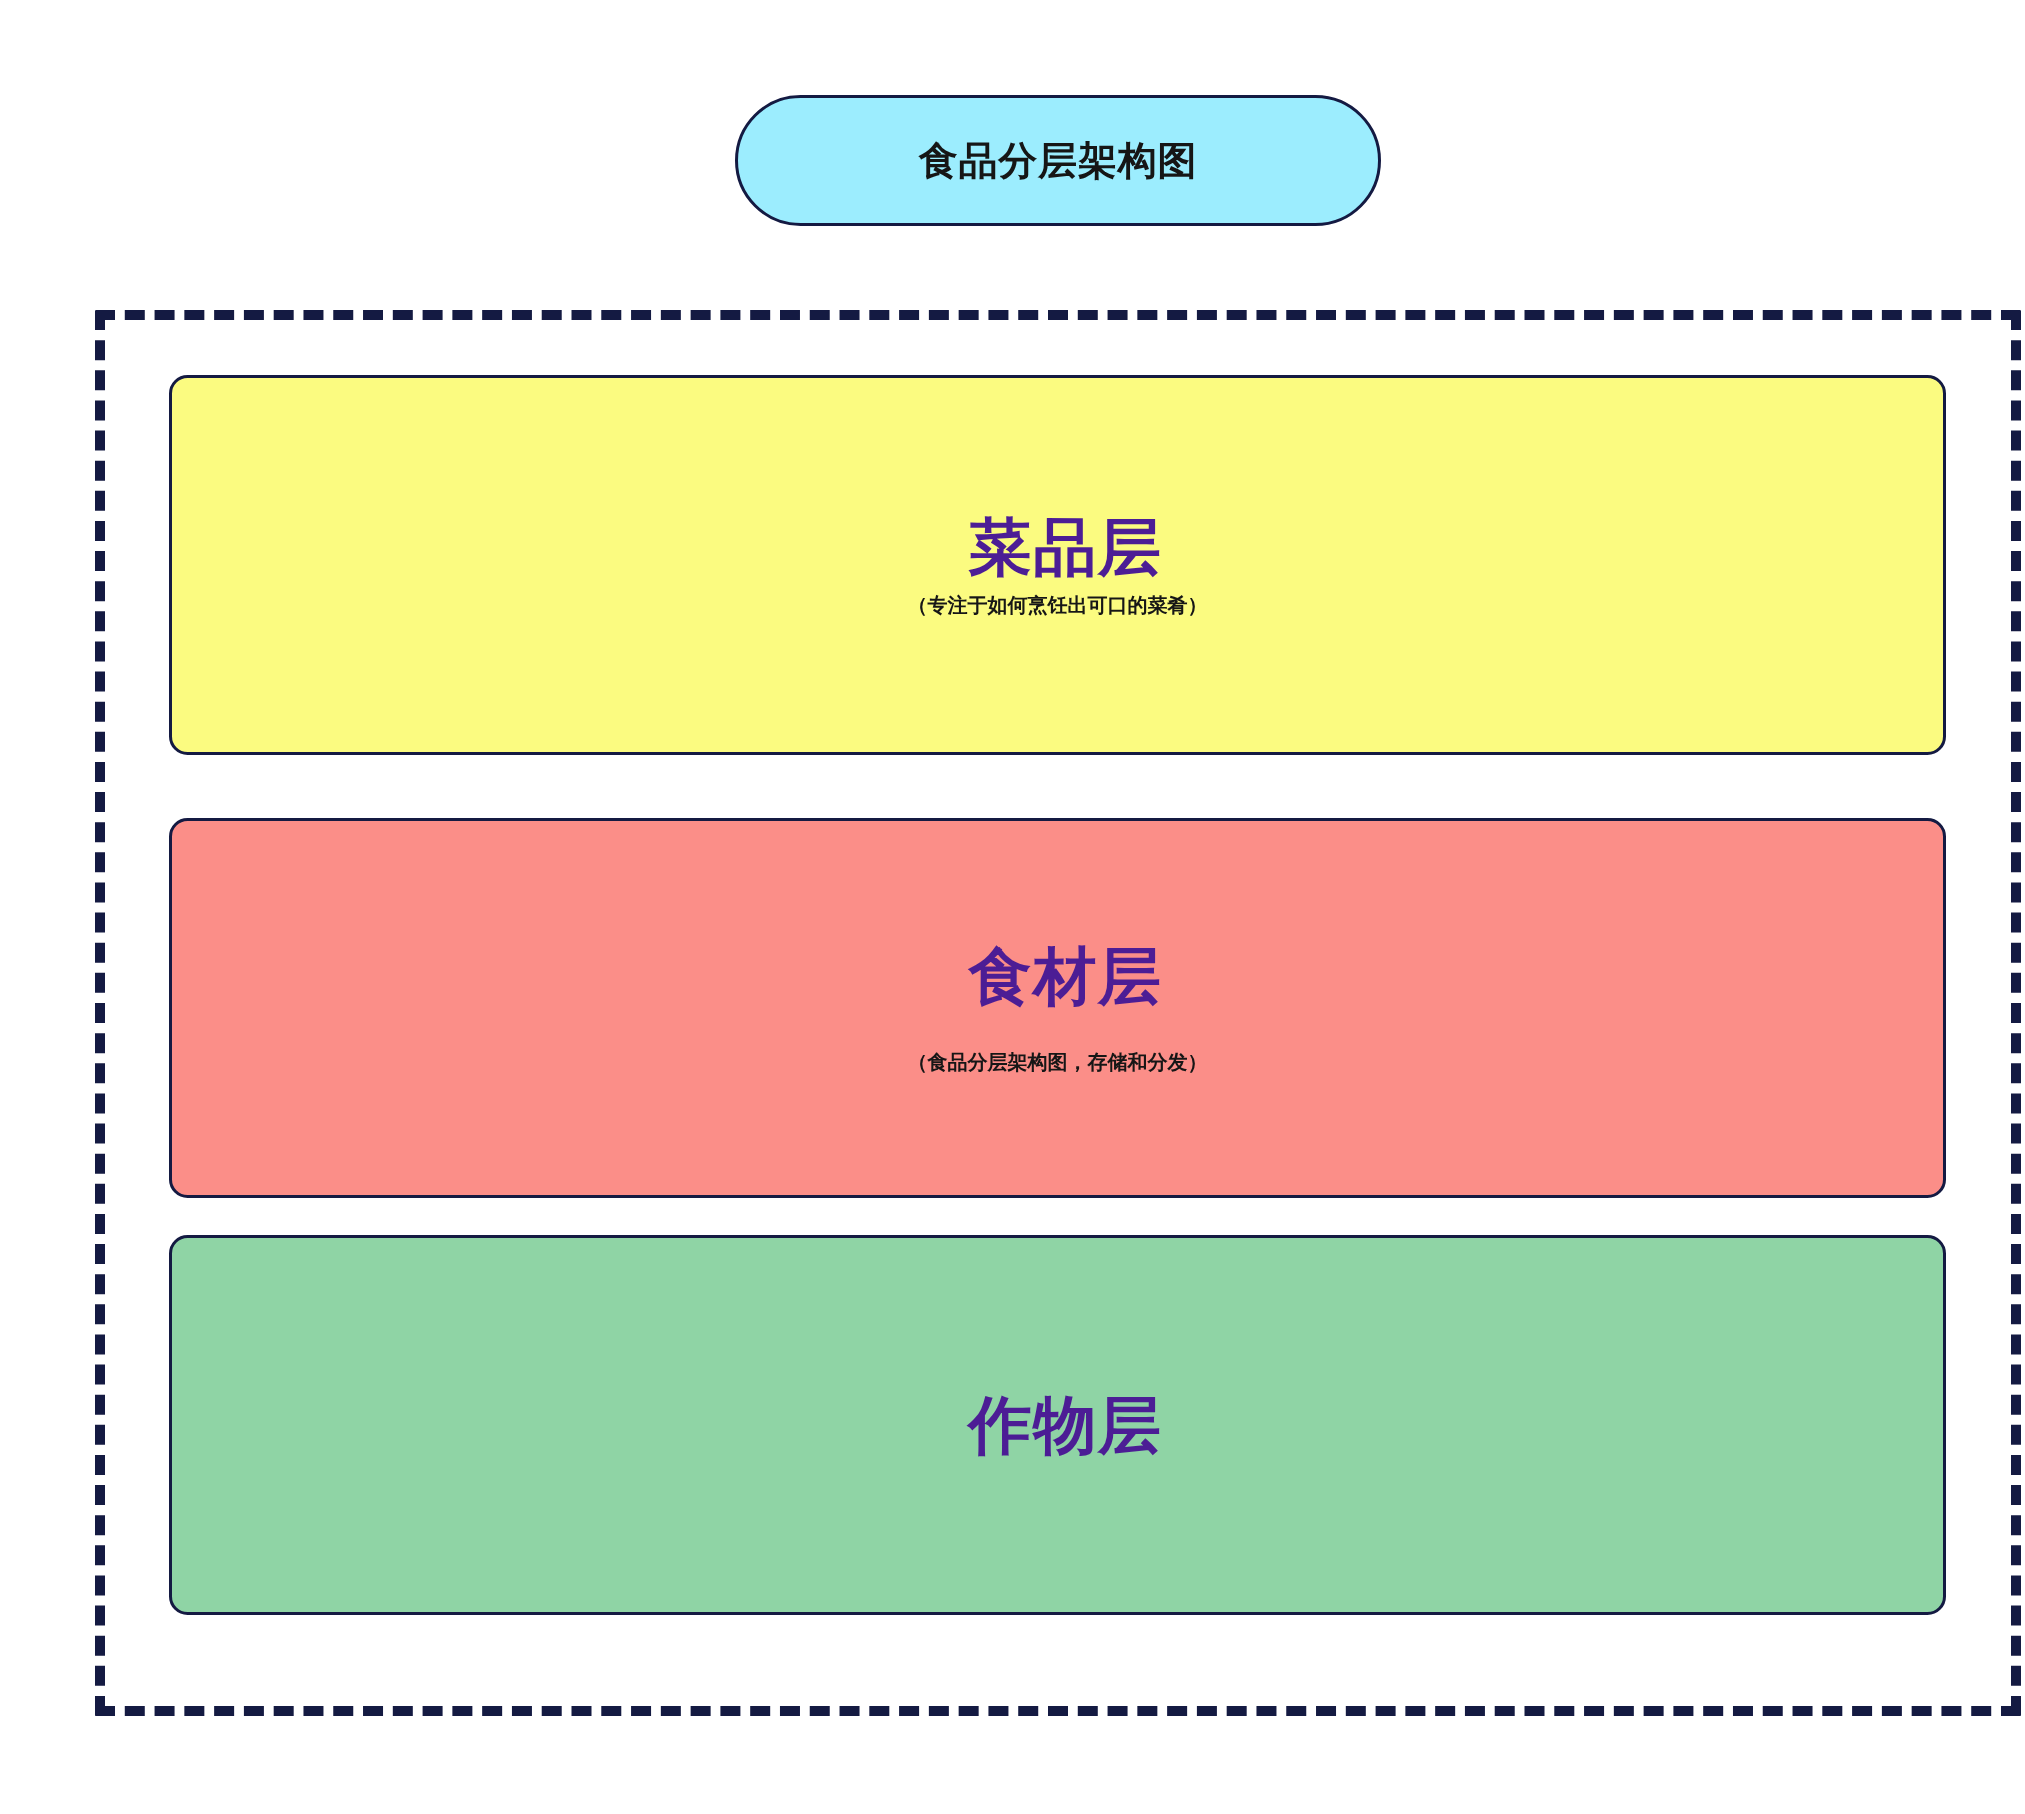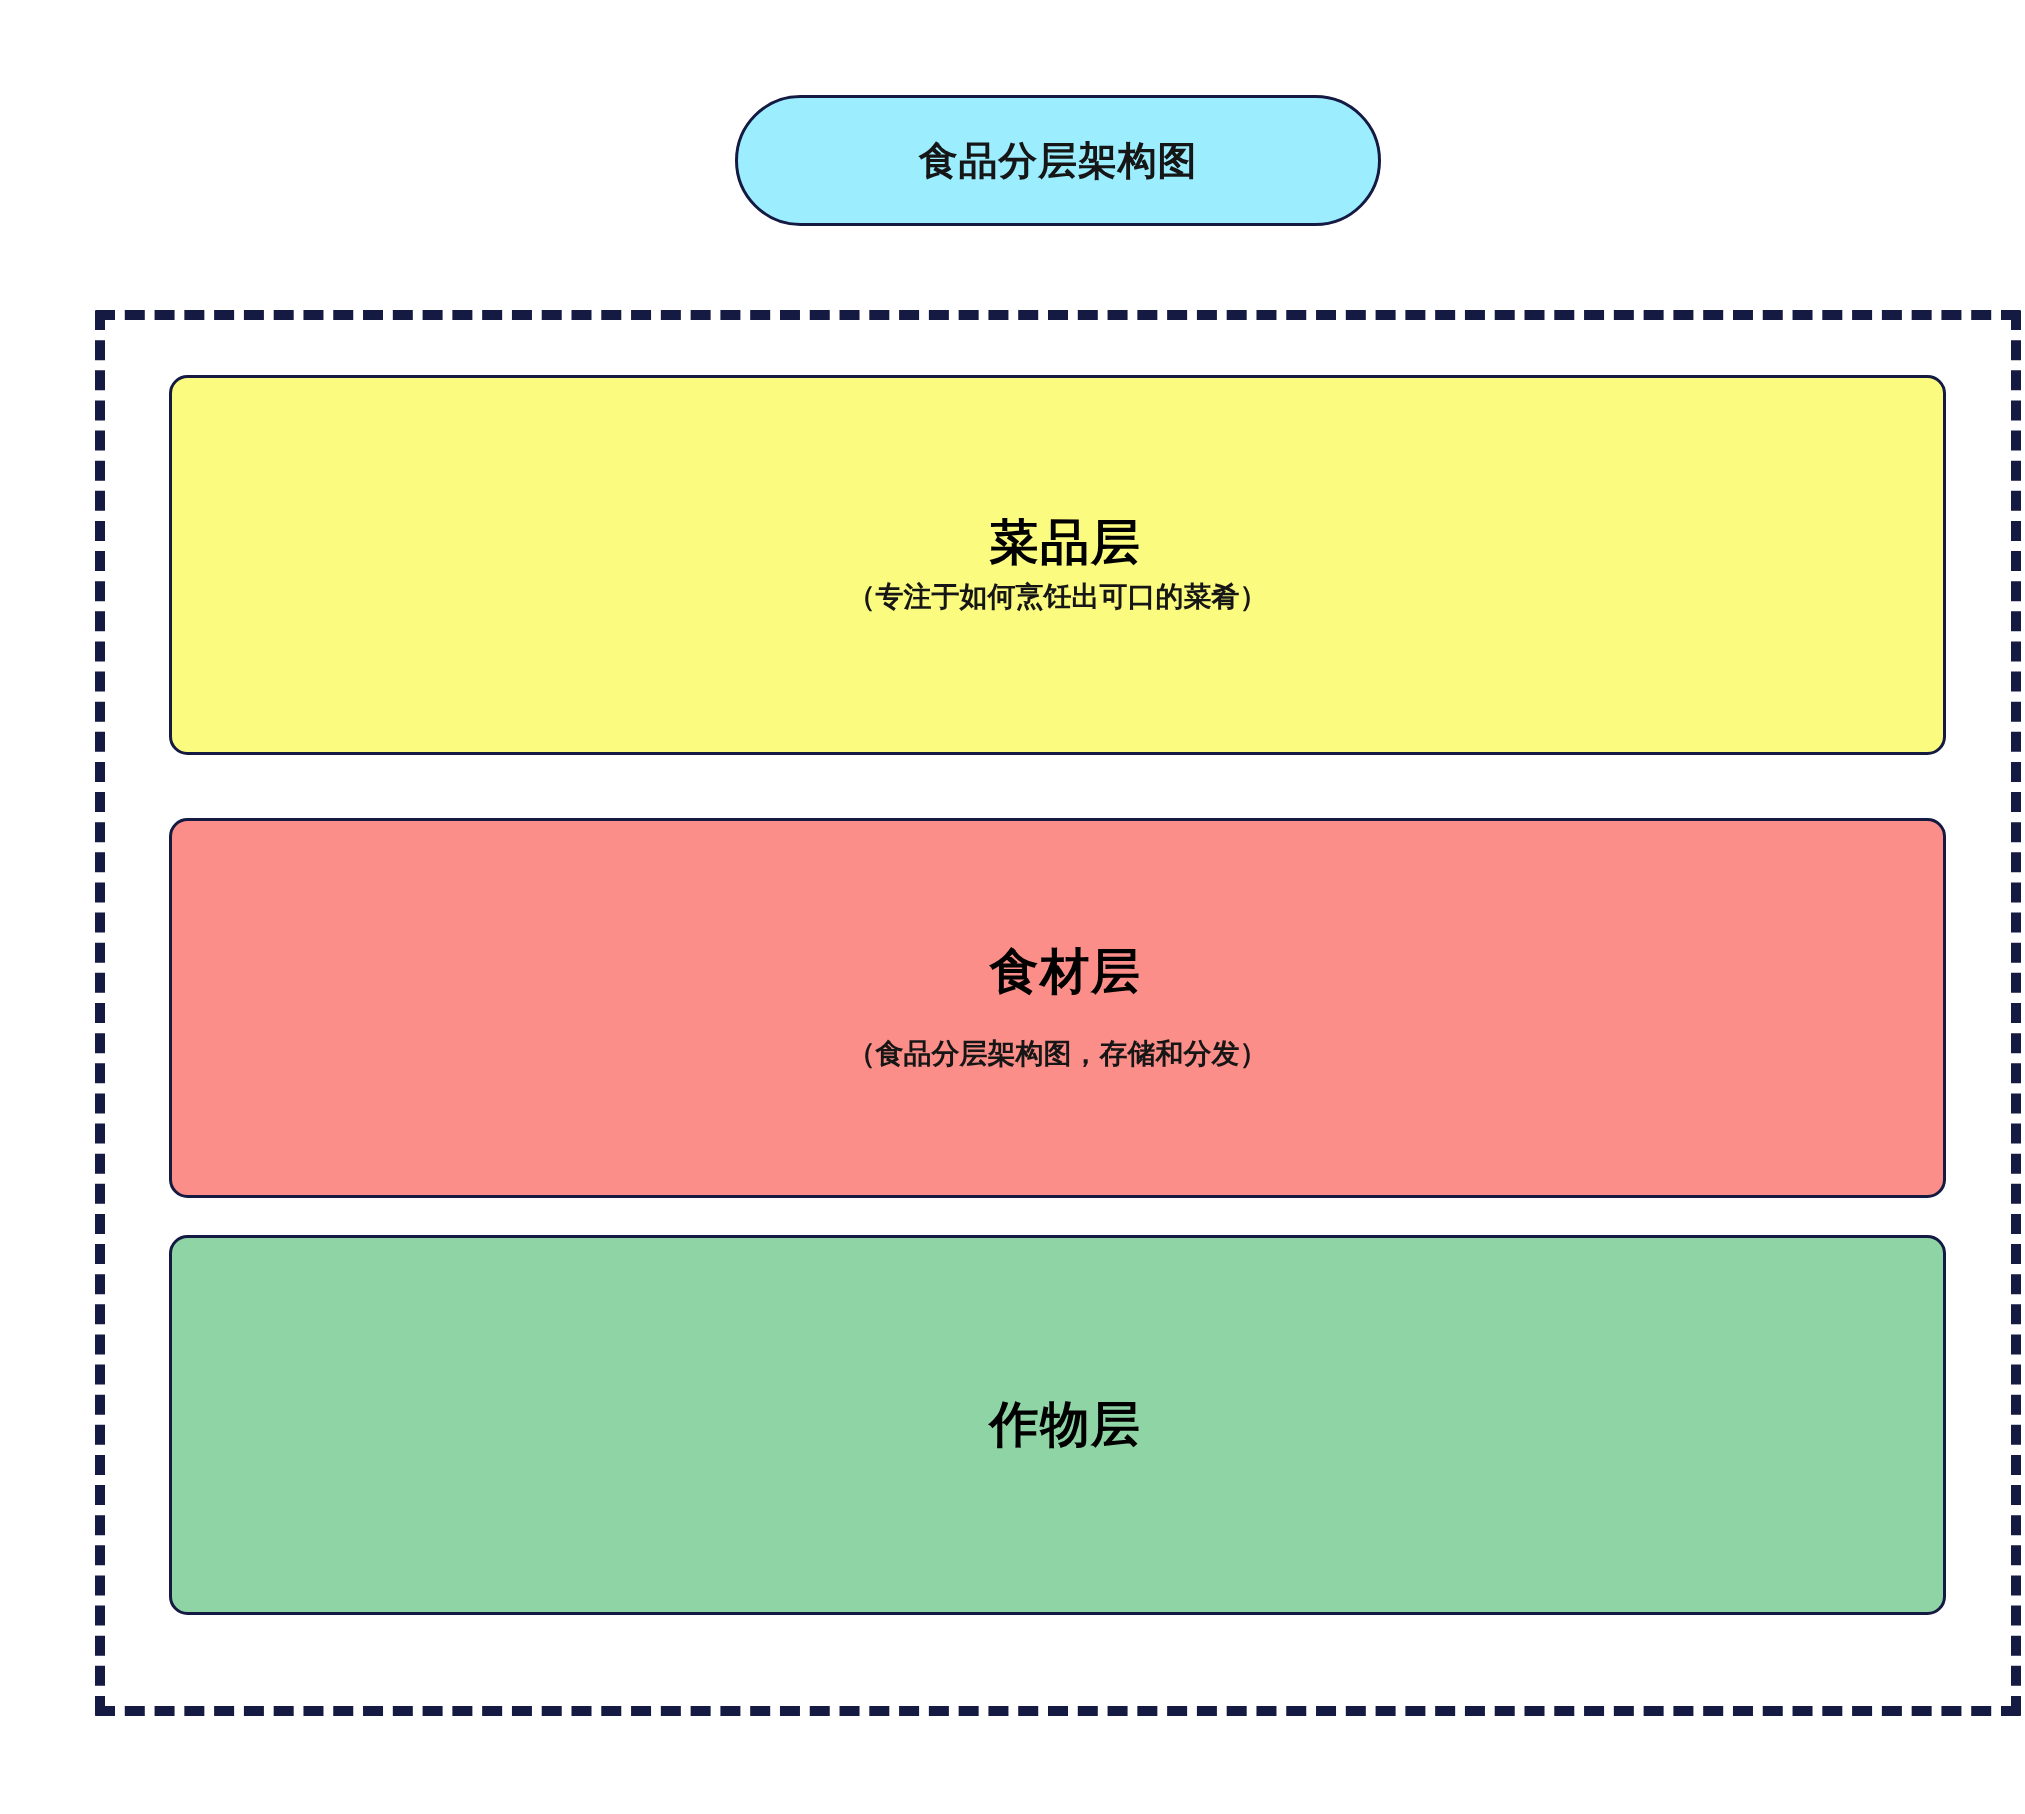--- a/index.html
+++ b/index.html
@@ -67,31 +67,31 @@
     display: flex;
     flex-direction: column;
     align-items: center;
     justify-content: center;
   }
   .layer-box.layer-1 { top: 375px;  background: #FBFB80; }
   .layer-box.layer-2 { top: 818px; background: #FB8E88; gap: 28px; }
   .layer-box.layer-3 { top: 1235px; background: #8FD4A5; }
 
   .layer-title {
-    font-size: 49px;
+    font-size: 63px;
     font-weight: bold;
-    color: #000000;
+    color: #4c1d95;
     line-height: 1.05;
     letter-spacing: 1.6px;
     white-space: nowrap;
     margin-left: 16px;
   }
   .layer-subtitle {
     margin-top: 13.8px;
-    font-size: 28px;
+    font-size: 20px;
     font-weight: bold;
     color: #161616;
     line-height: 1.1;
     letter-spacing: 0px;
     white-space: nowrap;
   }
 </style>
 </head>
 <body>
 

